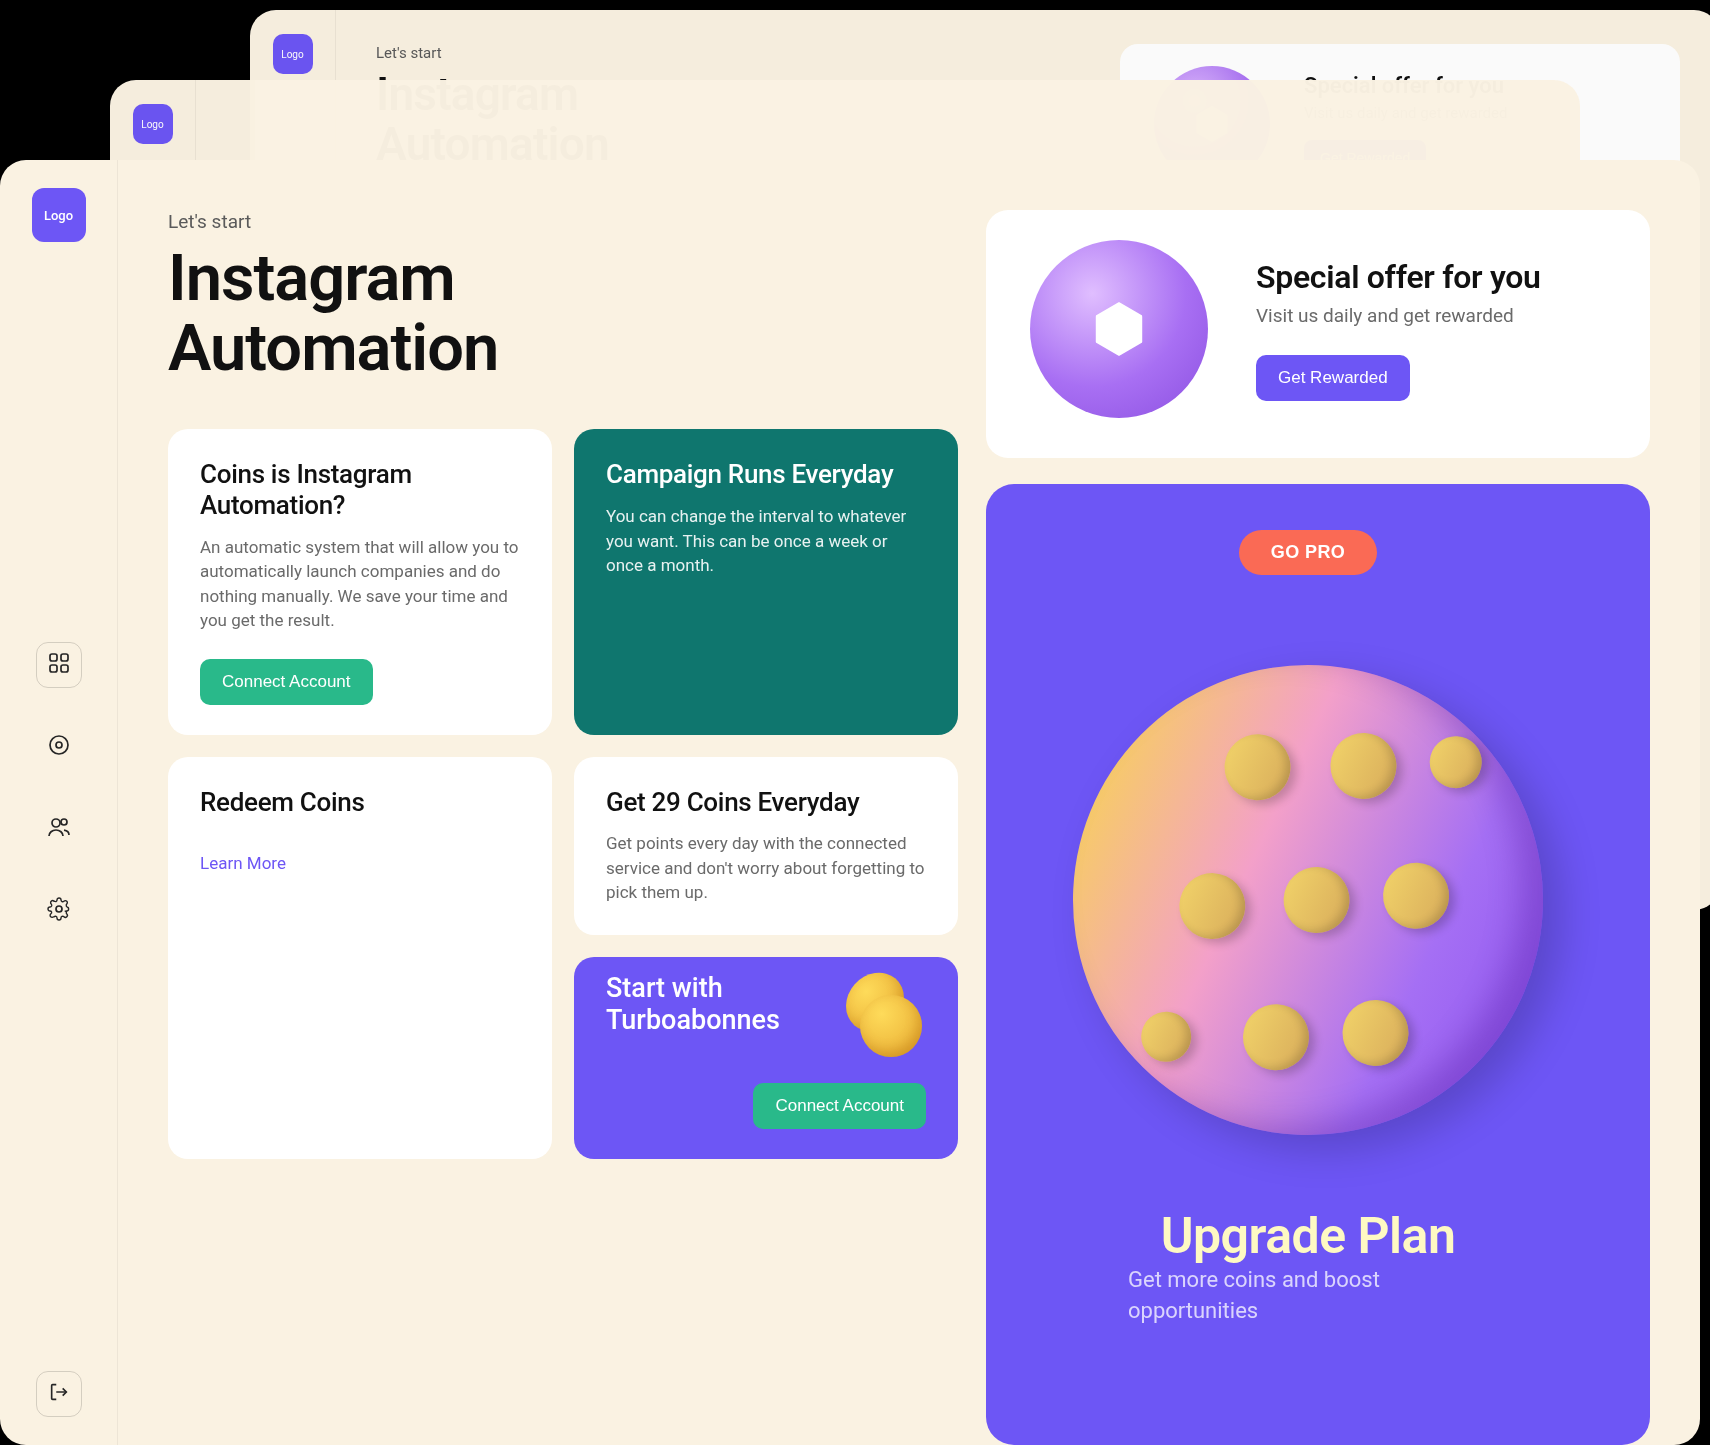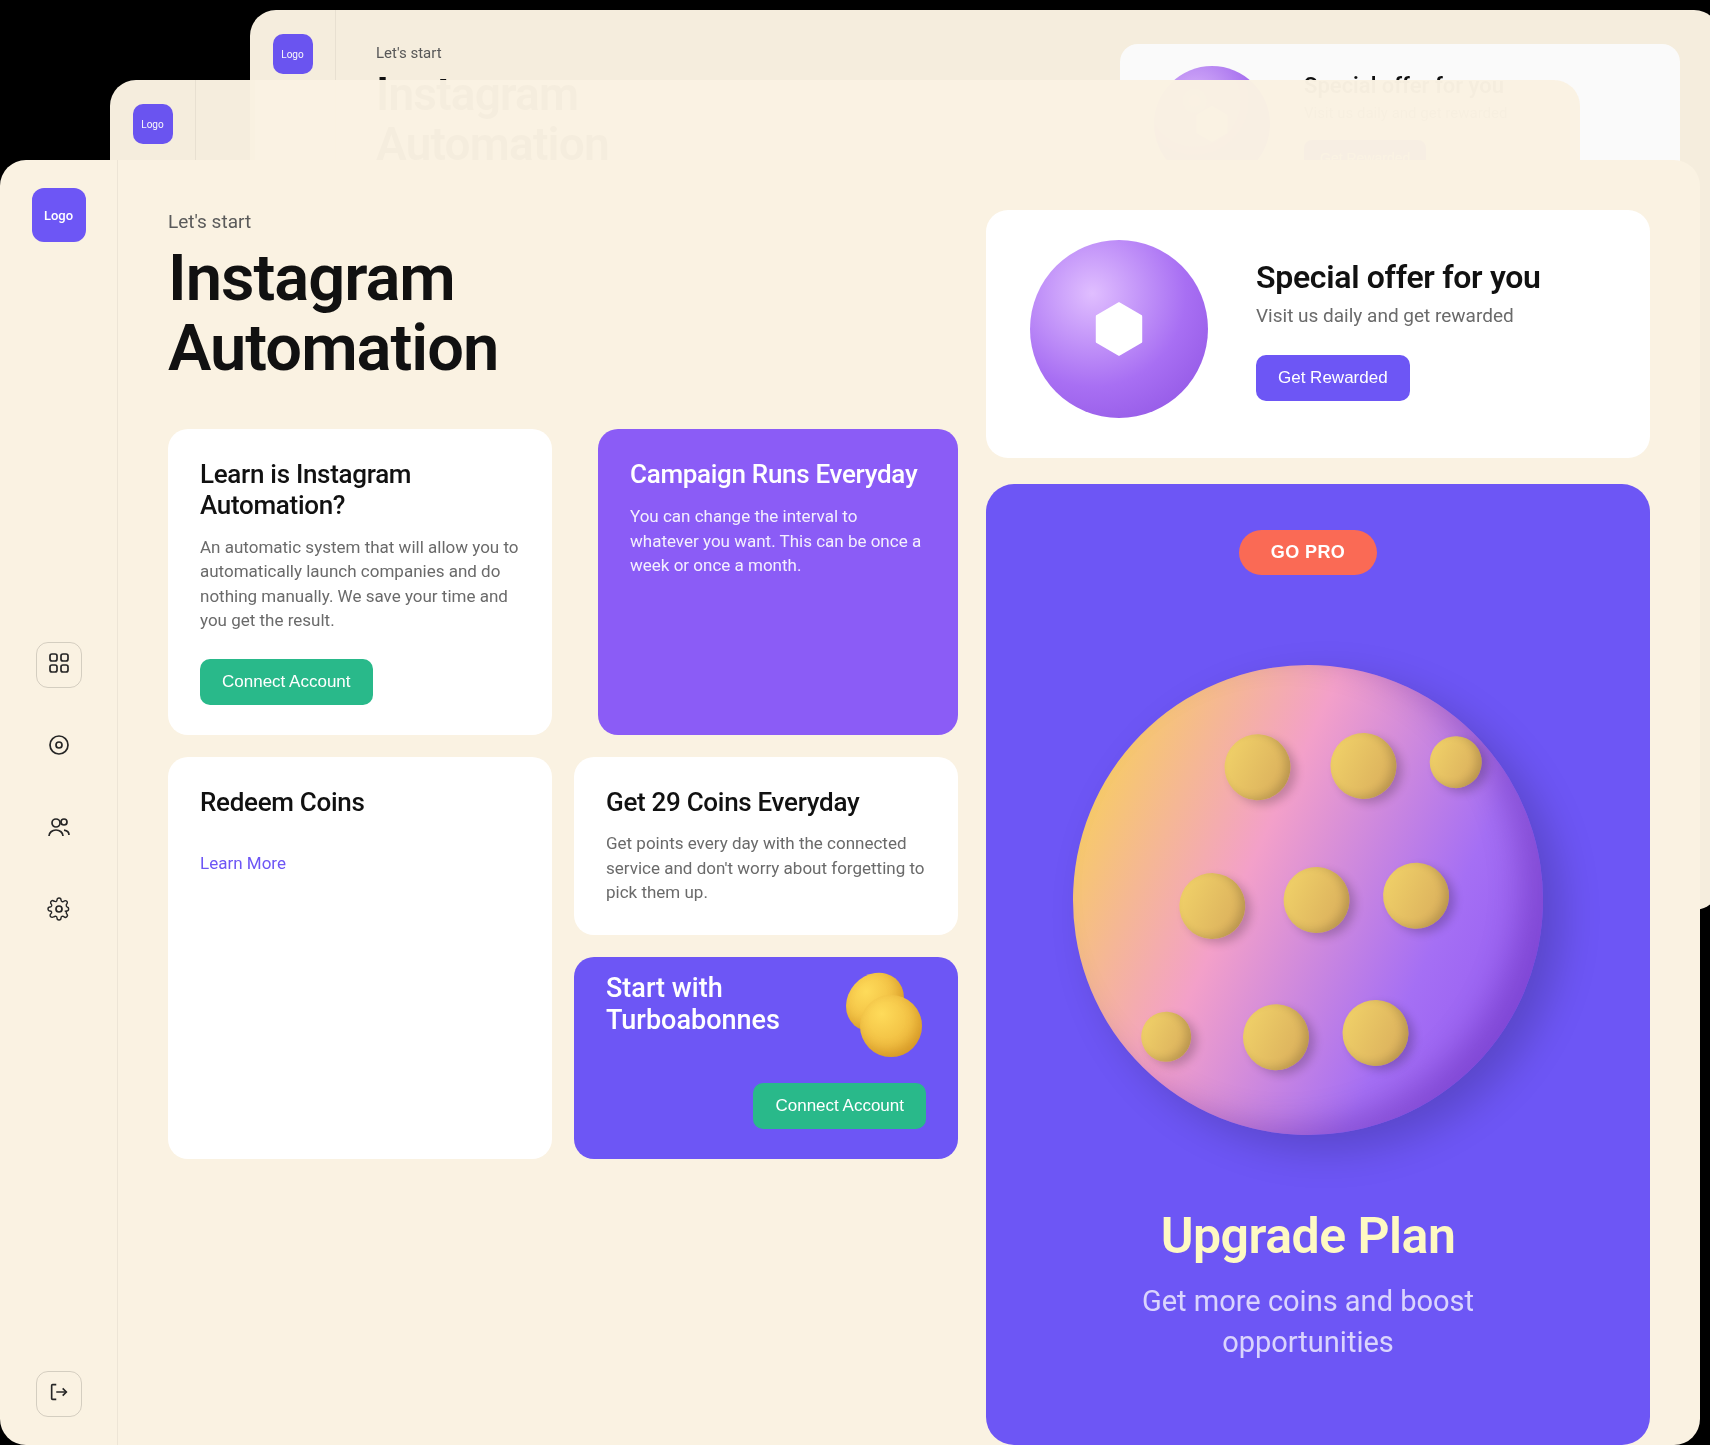--- a/index.html
+++ b/index.html
@@ -105,21 +105,21 @@
     .cards-grid {
       display: grid;
       grid-template-columns: 1fr 1fr;
       gap: 22px;
     }
     .card {
       background: #fff;
       border-radius: 20px;
       padding: 30px 32px;
     }
-    .card.green { background: #8b5cf6; color: #fff; margin-left: 24px; }
+    .card.green { background: #0f766e; color: #fff; }
     .card.purple { background: #6D56F5; color: #fff; }
     .card-title {
       font-size: 26px;
       font-weight: 500;
       color: #111;
       line-height: 1.18;
       margin-bottom: 14px;
       letter-spacing: -0.3px;
     }
     .card.green .card-title,
@@ -282,24 +282,23 @@
       box-shadow: 4px 6px 10px rgba(0,0,0,0.2), inset -4px -4px 8px rgba(0,0,0,0.15);
     }
     .up-title {
       margin-top: 72px;
       font-size: 50px;
       font-weight: 600;
       color: #fef9c3;
       letter-spacing: -0.5px;
     }
     .up-sub {
-      margin-top: 16px;
-      font-size: 29px;
+      font-size: 22px;
       color: rgba(255,255,255,0.75);
-      text-align: center;
+      text-align: left;
       line-height: 1.4;
       max-width: 360px;
     }
 
     
     .mini-main {
       flex: 1;
       padding: 34px 40px 0 40px;
       display: flex;
       gap: 24px;
@@ -409,21 +408,21 @@
     </div>
   </div>
 
   <div class="main">
     <div class="left-content">
       <div class="prelabel">Let's start</div>
       <h1 class="hero-title">Instagram<br>Automation</h1>
 
       <div class="cards-grid">
         <div class="card">
-          <div class="card-title">Learn is Instagram Automation?</div>
+          <div class="card-title">Coins is Instagram Automation?</div>
           <div class="card-desc">An automatic system that will allow you to automatically launch companies and do nothing manually. We save your time and you get the result.</div>
           <button class="btn btn-green">Connect Account</button>
         </div>
 
         <div class="card green">
           <div class="card-title">Campaign Runs Everyday</div>
           <div class="card-desc">You can change the interval to whatever you want. This can be once a week or once a month.</div>
         </div>
 
         <div class="card">

